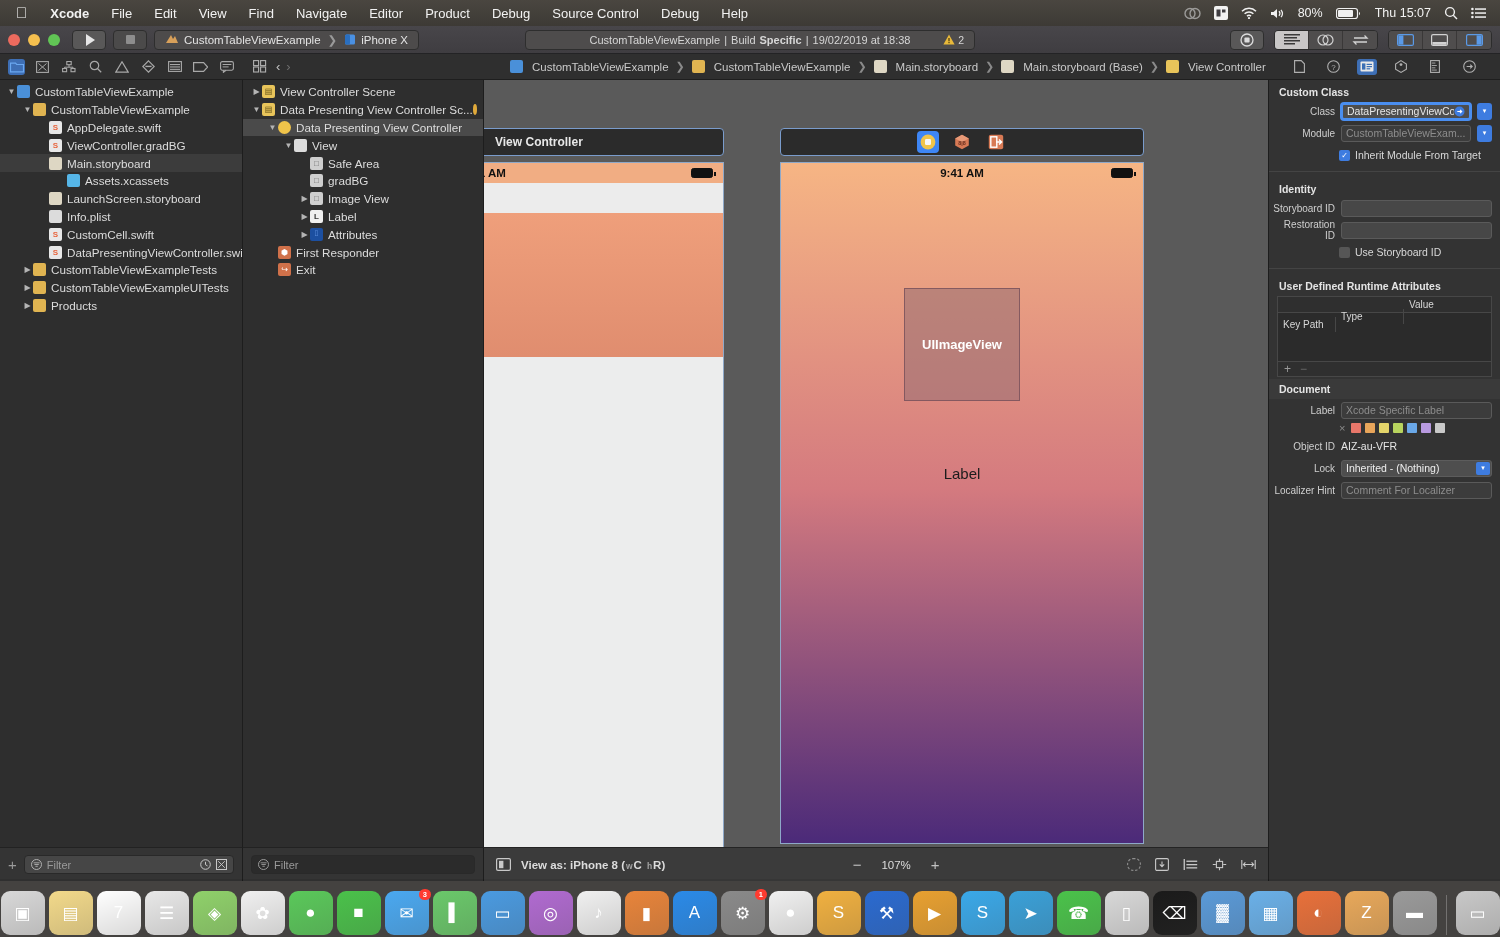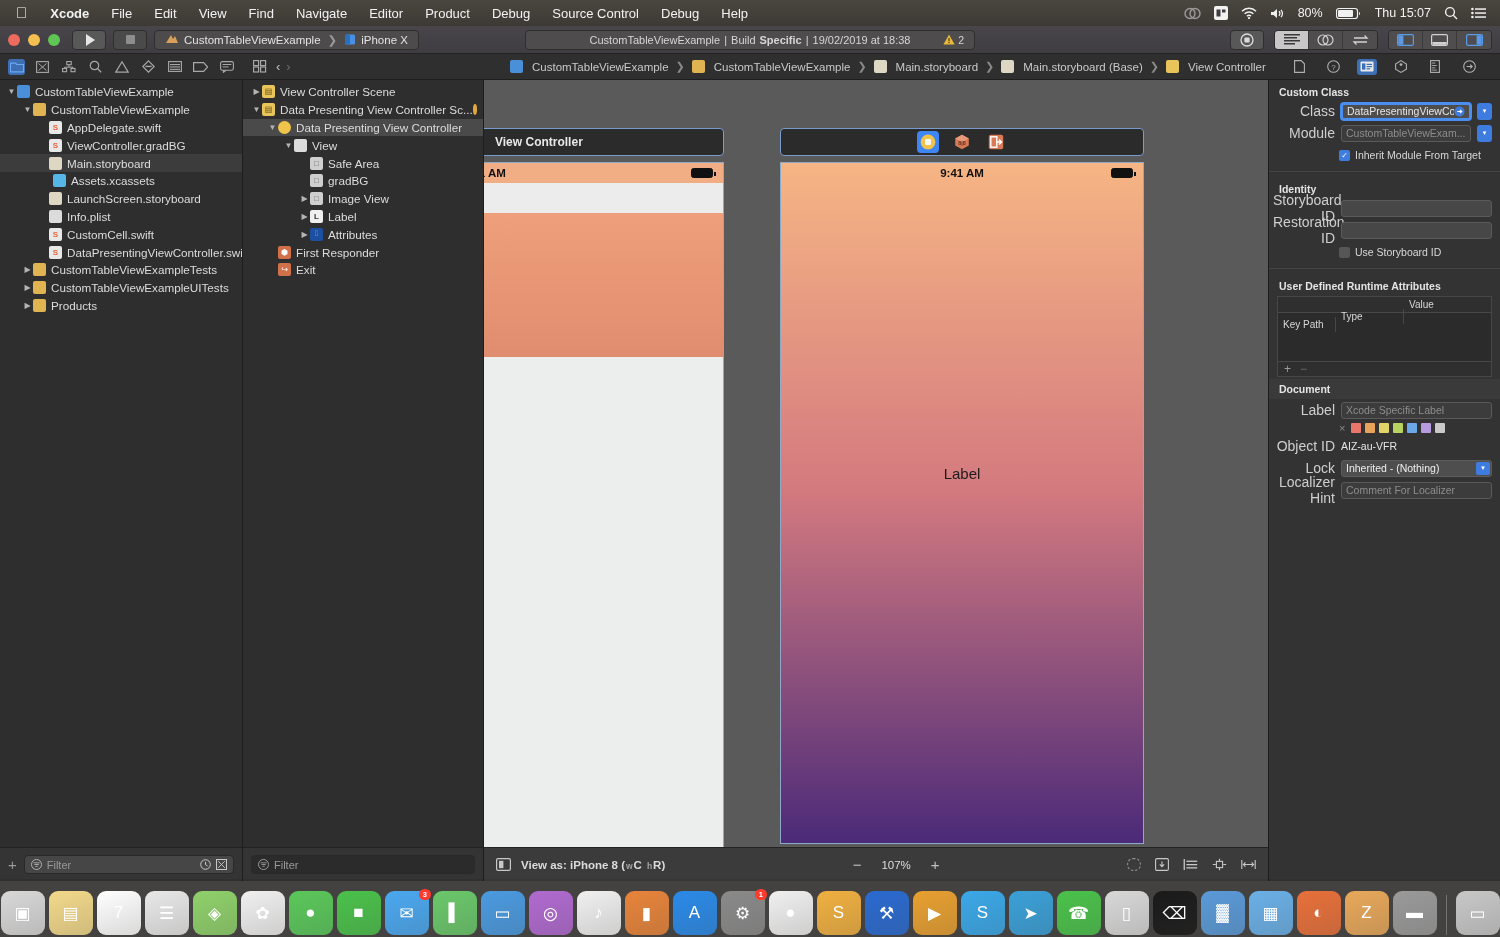--- a/index.html
+++ b/index.html
@@ -164,21 +164,21 @@
     display:flex; align-items:center; justify-content:center;
     color:#fff; font-weight:bold; font-size:13px;
   }
   .canvaslabel { position:absolute; width:100%; text-align:center; font-size:15px; color:#1c1c1c;}
   .tvtitle { font-size:19px; color:#b3b3b3; }
   .tvsub { font-size:13px; color:#9c9c9c; }
 
   
   .insec { padding:6px 10px 2px 10px; font-weight:bold; font-size:10.5px; color:#e4e4e4;}
   .irow { display:flex; align-items:center; height:22px; padding:0 8px 0 4px; gap:6px; }
-  .ilab { width:62px; text-align:right; color:#cfcfcf; font-size:14px; flex:none;}
+  .ilab { width:62px; text-align:right; color:#cfcfcf; font-size:10px; flex:none;}
   .ifield {
     flex:1; height:17px; background:#474747; border:1px solid #5a5a5a; border-radius:3px;
     display:flex; align-items:center; padding:0 4px; font-size:10.5px; color:#e6e6e6; overflow:hidden;
   }
   .ifield.ph { color:#8d8d8d; background:#3c3c3c;}
   .ifield.focus { border:2px solid #4a8ef0; box-shadow:0 0 0 1px #4a8ef0; background:#4d4d4d;}
   .stepper { width:15px;height:17px;background:#3e7ce0;border-radius:3px;display:flex;align-items:center;justify-content:center;flex:none;color:#fff;font-size:7px;}
   .cbox { width:11px;height:11px;border-radius:2px;background:#3e7ce0;display:flex;align-items:center;justify-content:center;color:#fff;font-size:8px;flex:none;}
   .cbox.off { background:#565656; }
   .hr { height:1px; background:#444; margin:5px 0;}
@@ -557,21 +557,21 @@
         <div class="row" style="padding-left: 38px;">
           <span class="tw"></span>
           <span class="ic swift">S</span>
           <span>ViewController.gradBG</span>
         </div>
         <div class="row sel" style="padding-left: 38px;">
           <span class="tw"></span>
           <span class="ic story"></span>
           <span>Main.storyboard</span>
         </div>
-        <div class="row" style="padding-left: 42px;">
+        <div class="row" style="padding-left: 56px;">
           <span class="tw"></span>
           <span class="ic asset"></span>
           <span>Assets.xcassets</span>
         </div>
         <div class="row" style="padding-left: 38px;">
           <span class="tw"></span>
           <span class="ic story"></span>
           <span>LaunchScreen.storyboard</span>
         </div>
         <div class="row" style="padding-left: 38px;">
@@ -712,20 +712,23 @@
               <rect x="0.8" y="0.8" width="14.4" height="14.4" rx="2" fill="#d87a55"></rect>
               <rect x="2.8" y="2.8" width="6" height="10.4" fill="none" stroke="#fff" stroke-width="1.4"></rect>
               <path d="M8 8h5.4M11 5.6 L13.6 8 L11 10.4" fill="none" stroke="#fff" stroke-width="1.4"></path>
             </svg>
         </span>
       </div>
       <div class="phone" id="grad-phone" style="height: 682px; background: linear-gradient(rgb(246, 181, 132) 0%, rgb(212, 122, 127) 48%, rgb(75, 42, 121) 100%);">
         <div class="statusline">
           <span>9:41 AM</span>
           <span class="battery"></span>
+        </div>
+        <div class="imgview" style="left:123px;top:125px;width:116px;height:113px;">
+          <span>UIImageView</span>
         </div>
         <div class="canvaslabel" style="top:302px;">
           <span>Label</span>
         </div>
       </div>
     </div>
   </div>
 
   <div class="canvas-bottom">
     <span>

